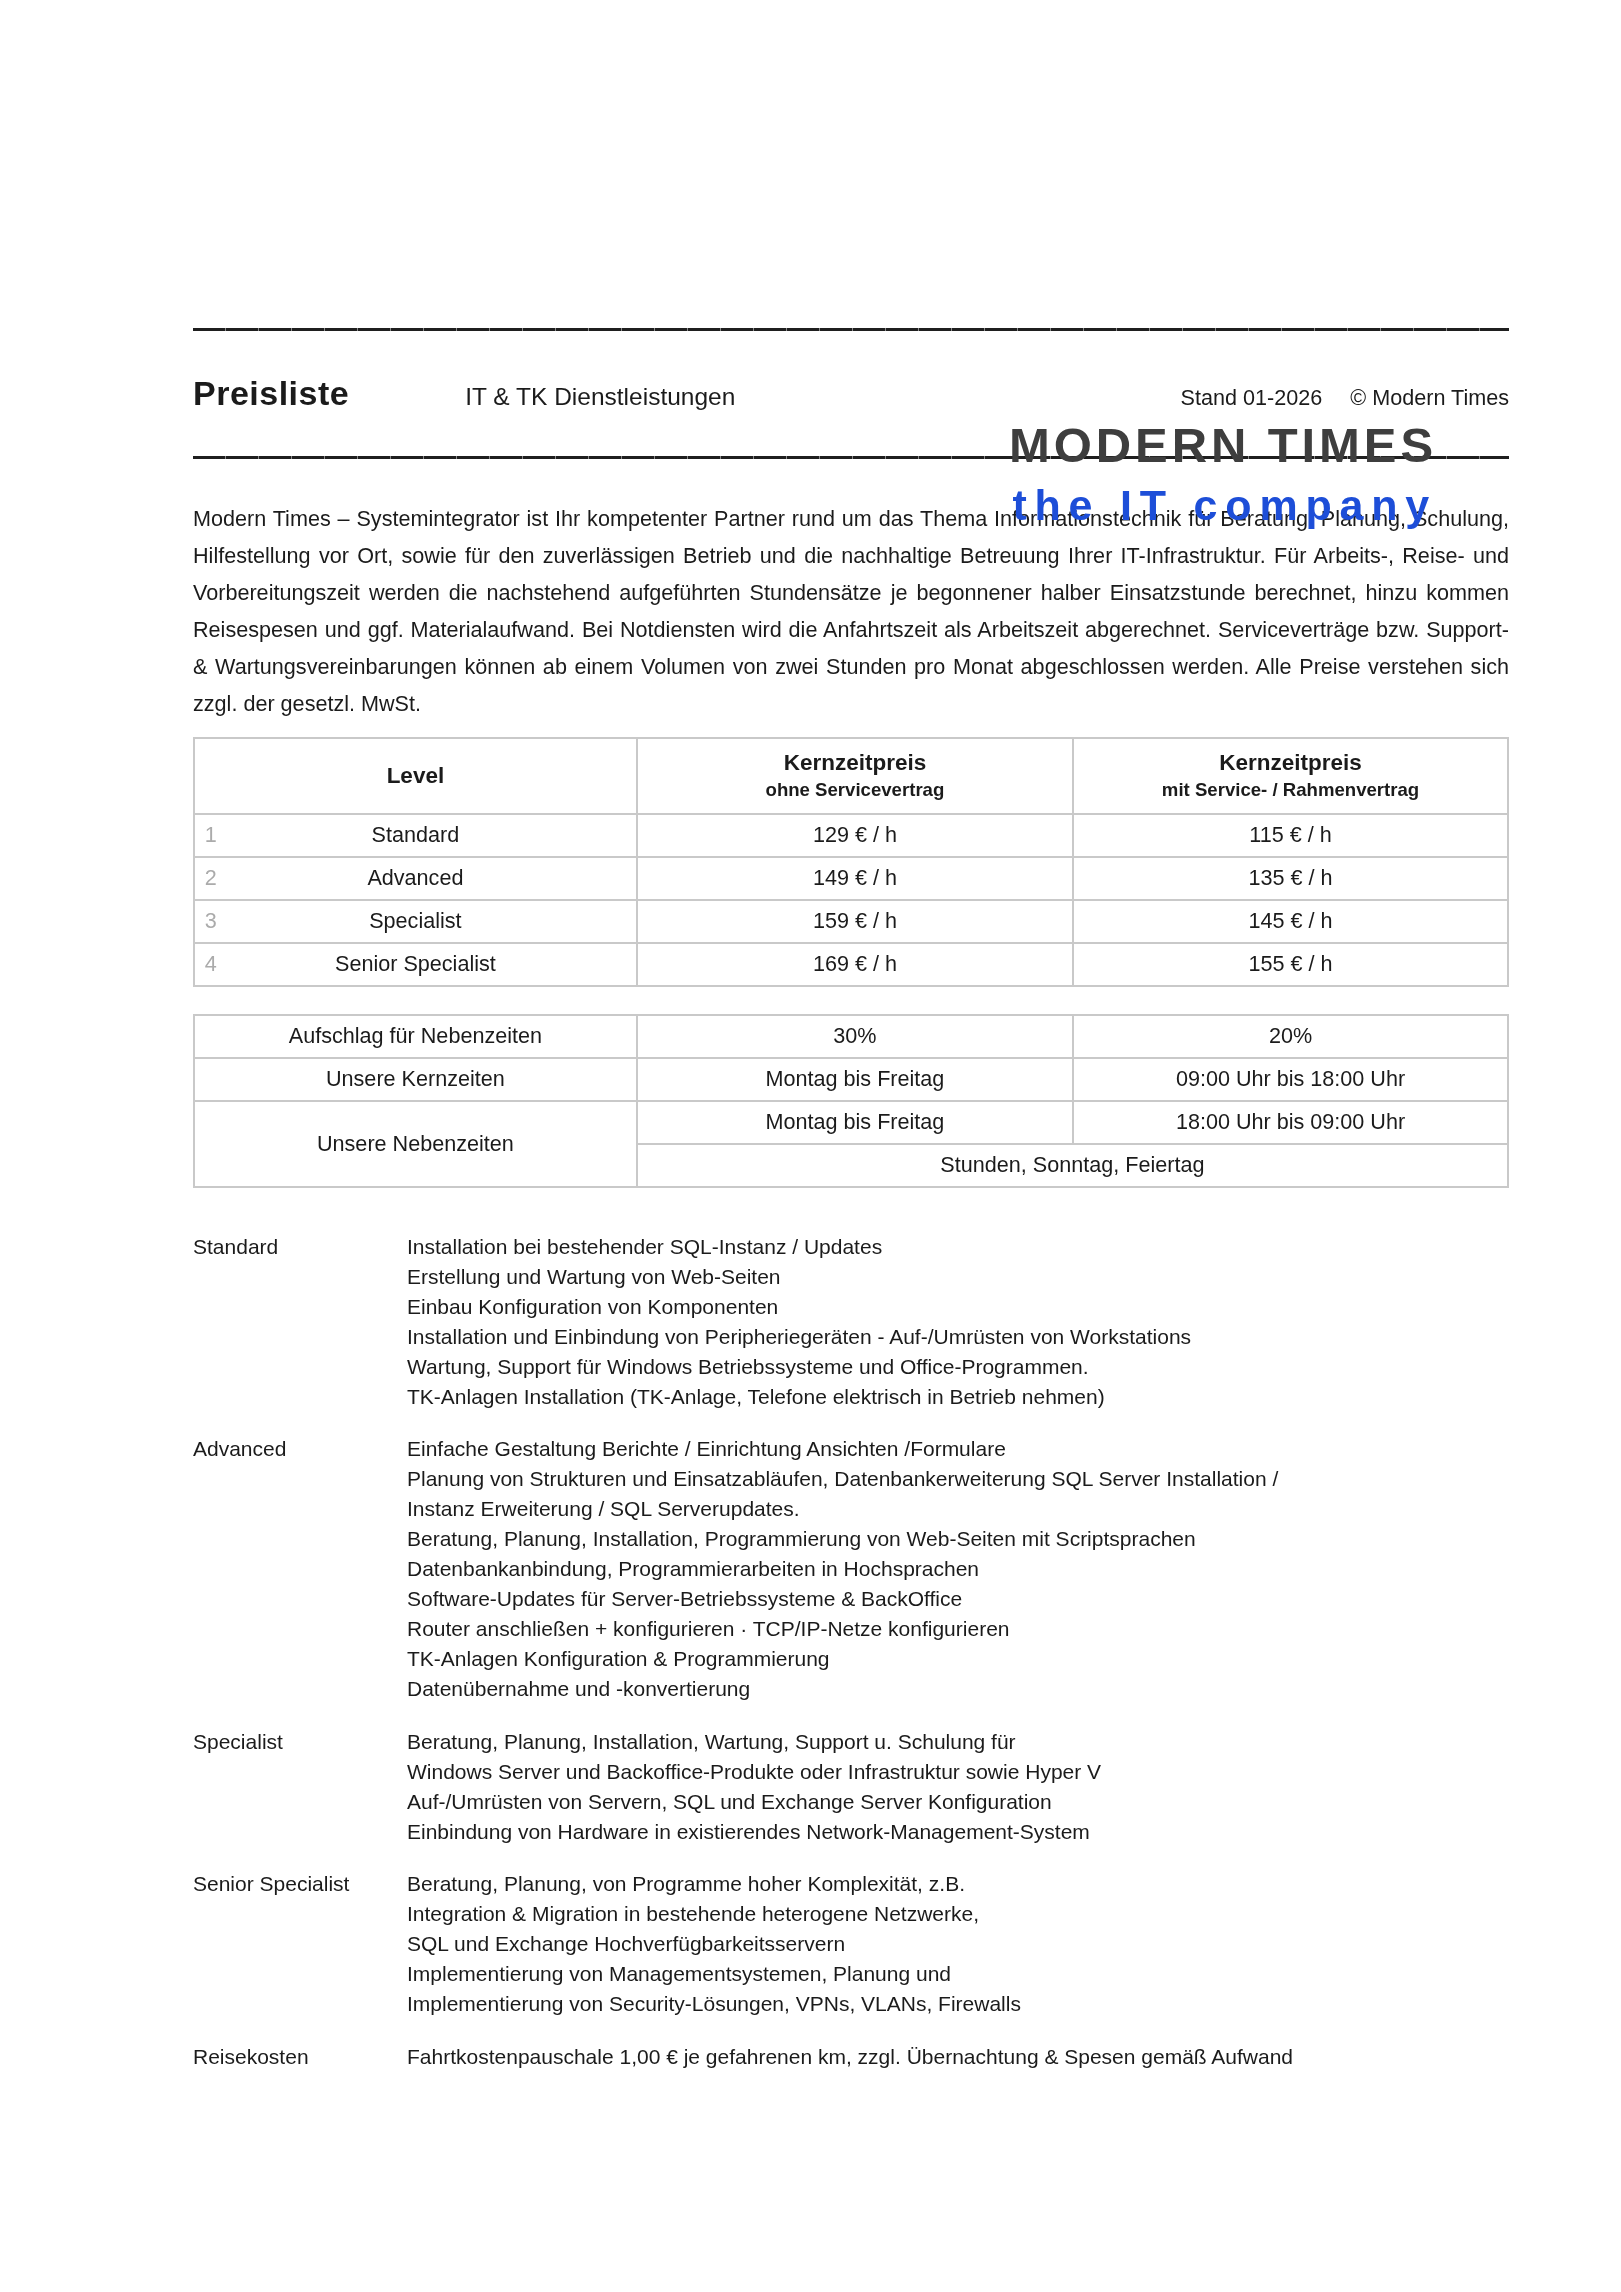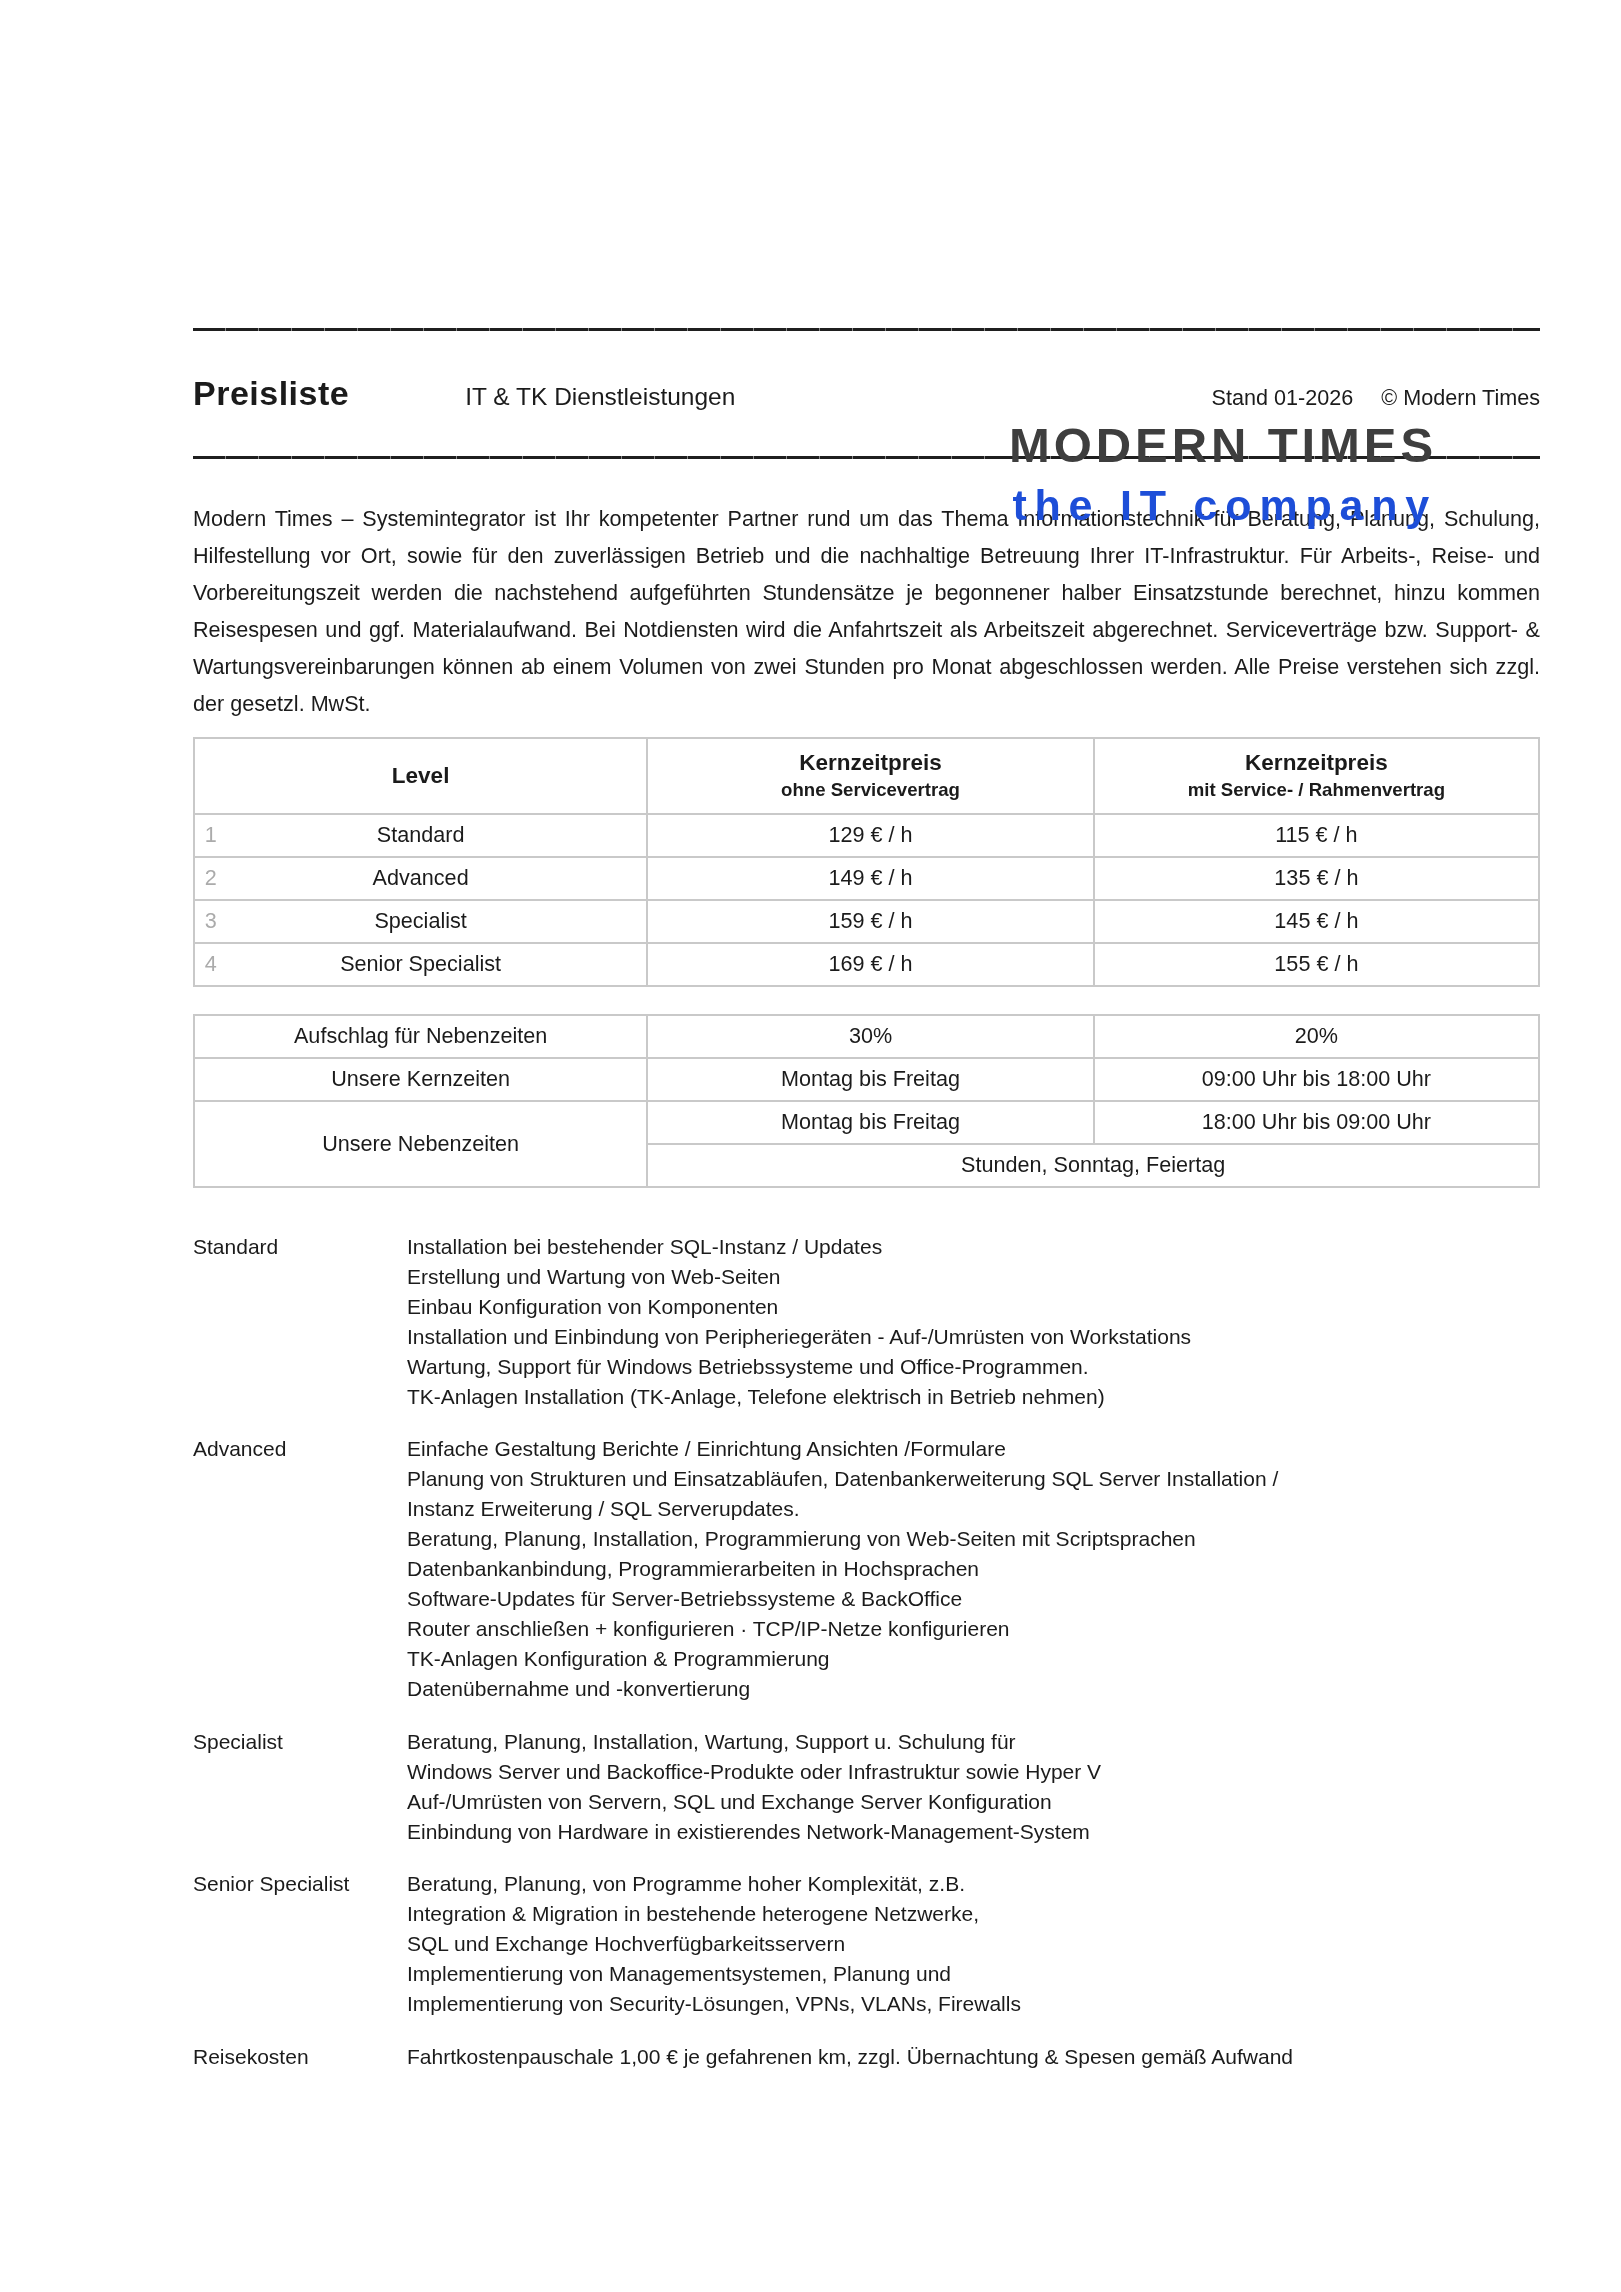--- a/index.html
+++ b/index.html
@@ -4,21 +4,21 @@
 <style>
   html, body { margin: 0; padding: 0; background: #ffffff; }
   body {
     width: 1621px; height: 2293px;
     font-family: "Liberation Sans", "DejaVu Sans", sans-serif;
     color: #1b1b1b;
     position: relative;
     overflow: hidden;
   }
   .page { position: relative; width: 1621px; height: 2293px; }
-  .content { padding: 0 81px 0 193px; }
+  .content { padding: 0 112px 0 193px; }
 
   
   .logo { position: absolute; top: 93px; right: 184px; text-align: right; }
   .logo-top {
     font-size: 49px; font-weight: 700; color: #3e3e3e;
     letter-spacing: 3.9px; line-height: 1; white-space: nowrap;
   }
   .logo-bottom {
     font-size: 43px; font-weight: 700; color: #1d4ed8;
     letter-spacing: 7.8px; line-height: 1; margin-top: 13.7px; white-space: nowrap;

